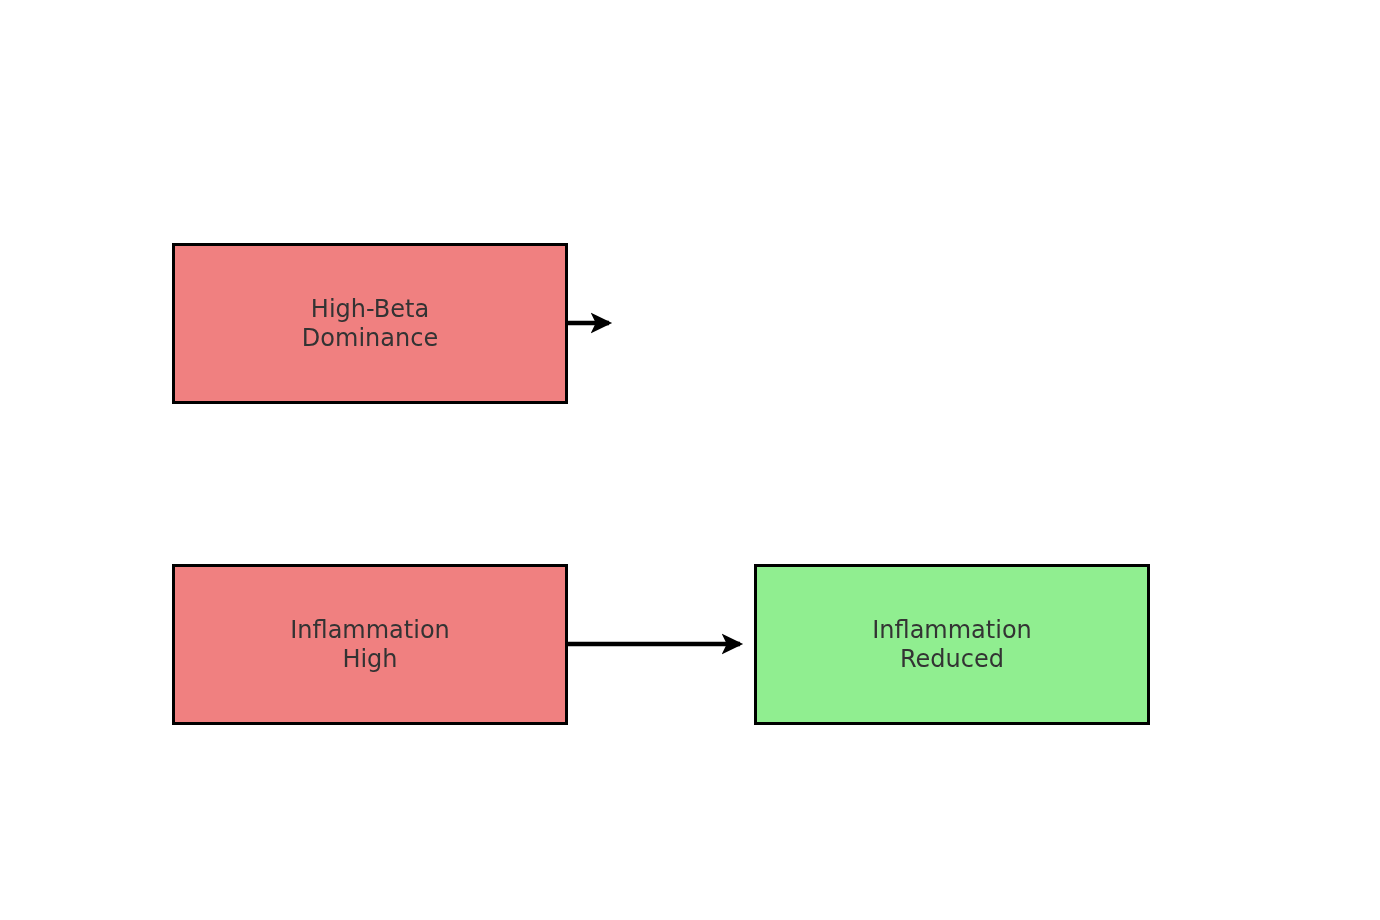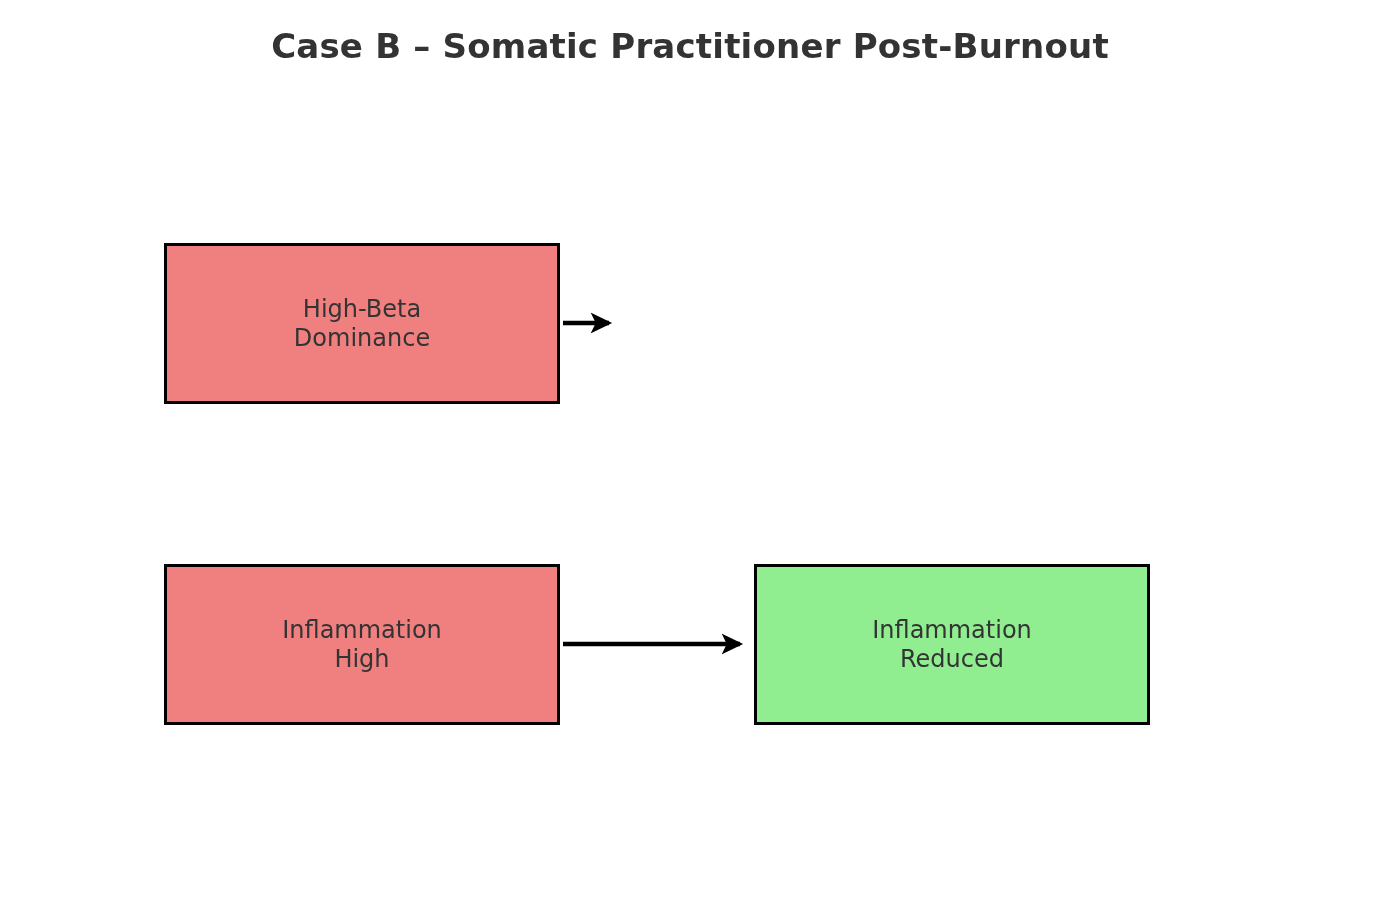--- a/index.html
+++ b/index.html
@@ -38,38 +38,37 @@
     align-items: center;
     justify-content: center;
     text-align: center;
   }
   .node-label {
     font-size: 24px;
     line-height: 29px;
     color: #333333;
     white-space: pre-line;
   }
-  .node-red  { background: #f08080; }
+  .node-red  { background: #f08080; margin-left: 8px; }
   .node-green{ background: #90ee90; }
 
   .edge-layer {
     position: absolute;
     left: 0;
     top: 0;
     width: 1380px;
     height: 920px;
     pointer-events: none;
   }
 </style>
 </head>
 <body>
 
 <div id="canvas">
 
-  <div id="diagram-title">Case B – Somatic Practitioner Post-Burnout</div>
 
   <svg class="edge-layer" viewBox="0 0 1380 920" width="1380" height="920">
     <defs>
       <marker id="arrowhead" markerWidth="5.2" markerHeight="5.2" refX="4.1" refY="2.6" orient="auto" markerUnits="strokeWidth">
         <path d="M 0 0.25 L 4.8 2.6 L 0 4.95 L 1.15 2.6 Z" fill="#000000"></path>
       </marker>
     </defs>
     <line x1="563" y1="323" x2="609" y2="323" stroke="#000000" stroke-width="4.5" marker-end="url(#arrowhead)"></line>
     <line x1="563" y1="644" x2="740" y2="644" stroke="#000000" stroke-width="4.5" marker-end="url(#arrowhead)"></line>
   </svg>

